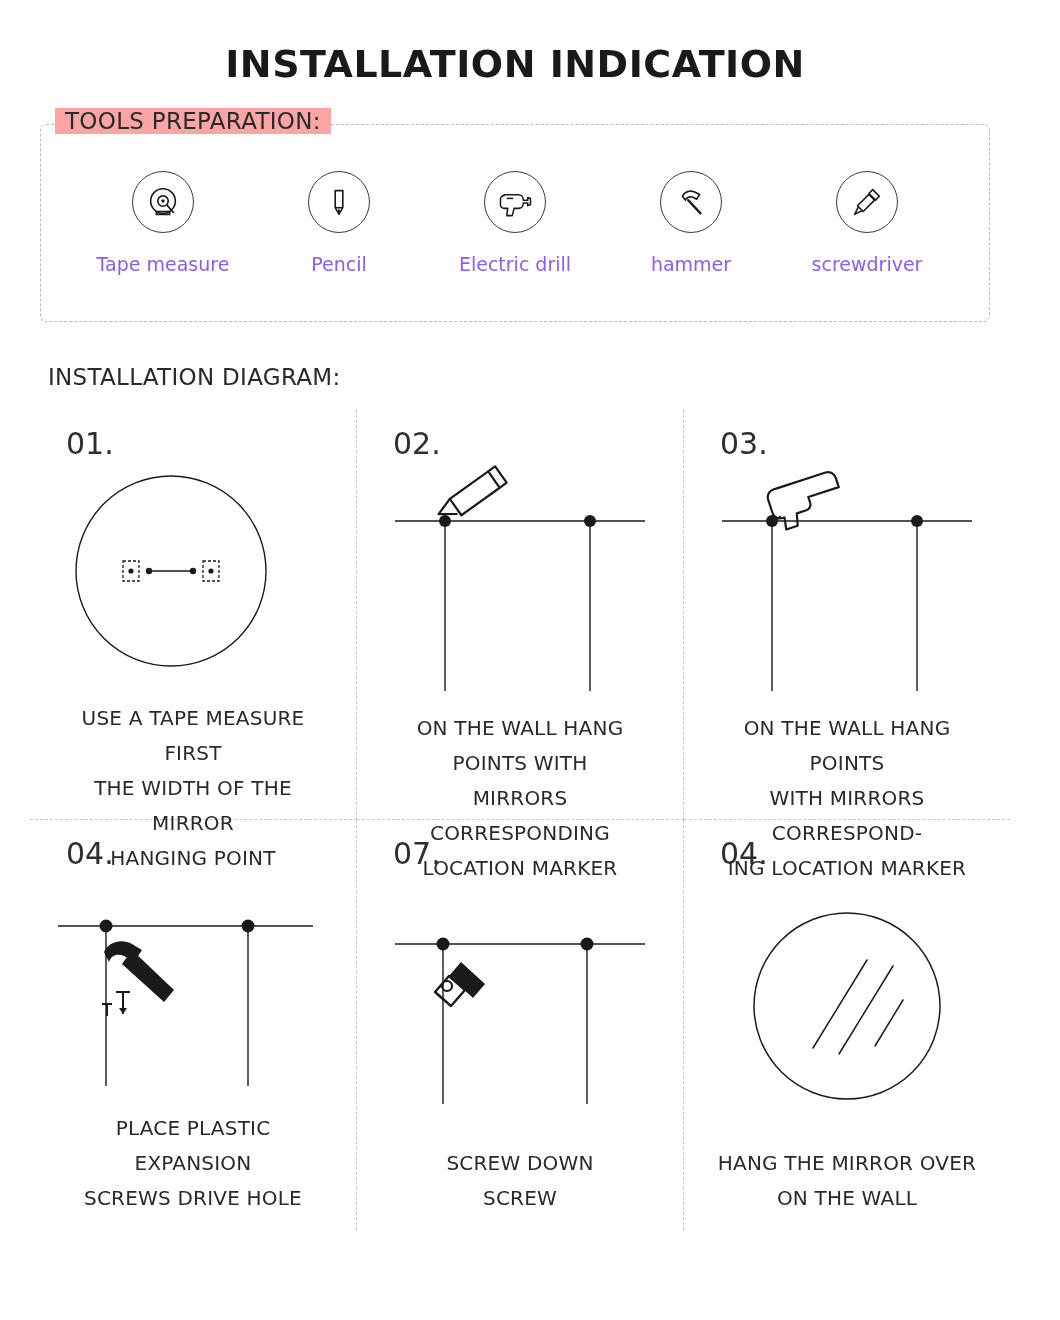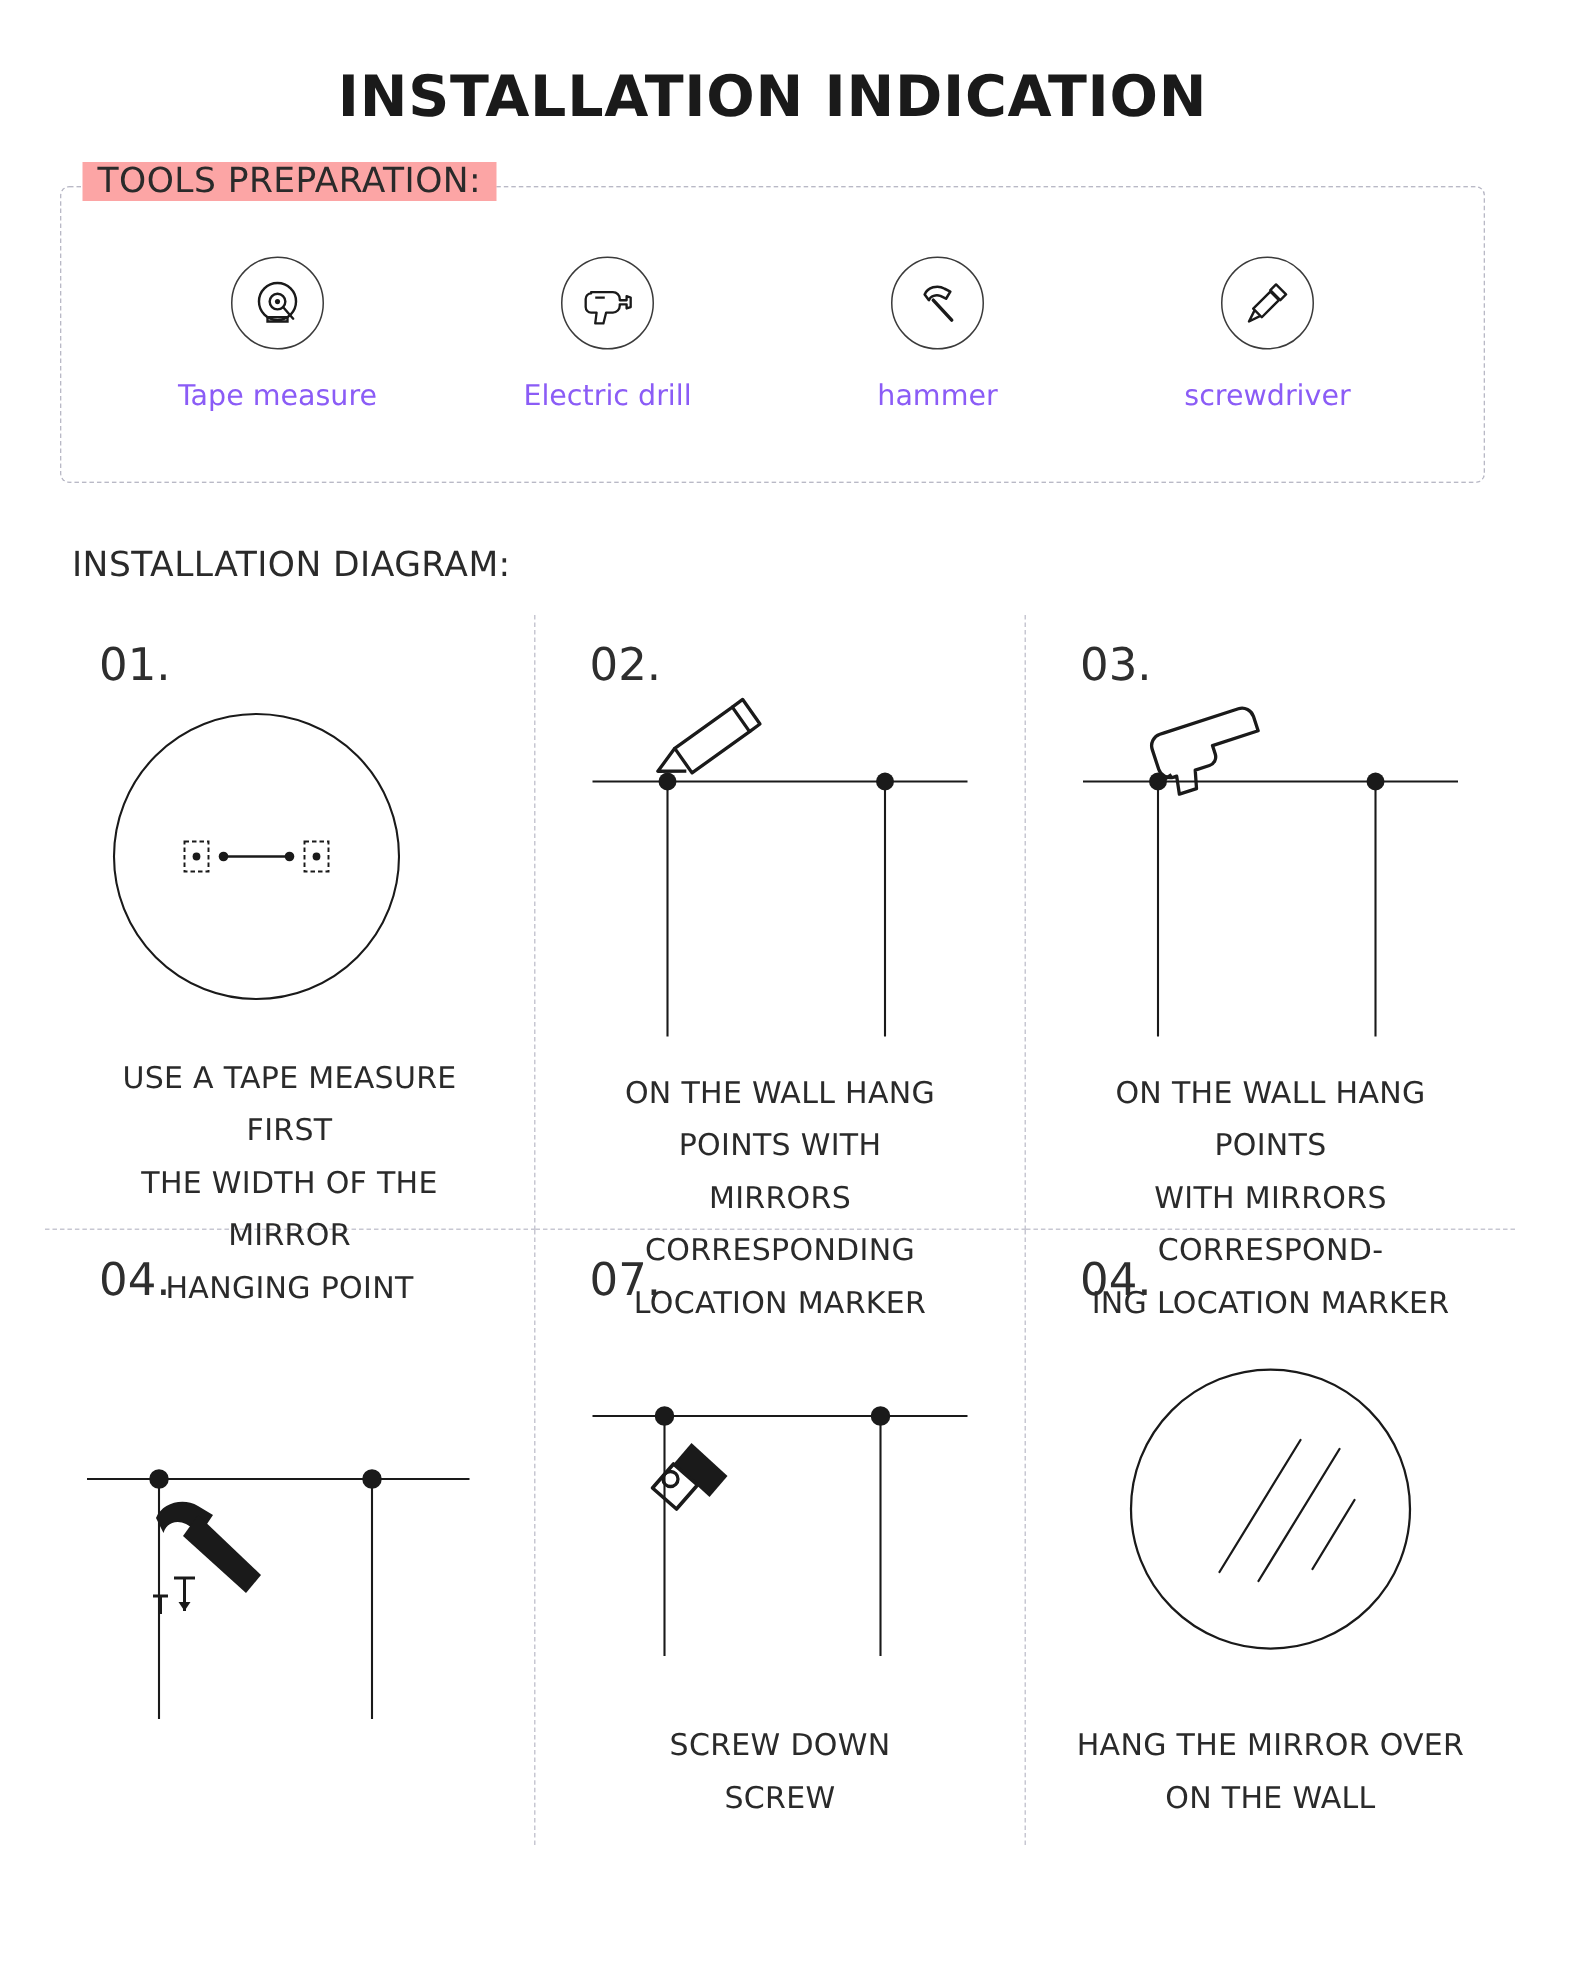--- a/index.html
+++ b/index.html
@@ -130,20 +130,30 @@
             <circle cx="20" cy="19" r="13"></circle>
             <circle cx="20" cy="19" r="5.5"></circle>
             <circle cx="20" cy="19" r="1.8" fill="#1a1a1a" stroke="none"></circle>
             <path d="M24 23 L31 31" stroke-linecap="round"></path>
             <path d="M13 30 h14 v3 h-14 z"></path>
           </svg>
         </div>
         <div class="tool-label">Tape measure</div>
       </div>
 
+      <div class="tool">
+        <div class="tool-circle">
+          <svg width="38" height="38" viewBox="0 0 40 40" fill="none" stroke="#1a1a1a" stroke-width="1.7">
+            <path d="M16 8 h8 v18 l-4 7 l-4 -7 z" stroke-linejoin="round"></path>
+            <path d="M16 26 h8"></path>
+            <path d="M20 28 v4" stroke-width="2"></path>
+          </svg>
+        </div>
+        <div class="tool-label">Pencil</div>
+      </div>
 
       <div class="tool">
         <div class="tool-circle">
           <svg width="40" height="40" viewBox="0 0 44 44" fill="none" stroke="#1a1a1a" stroke-width="1.7">
             <path d="M10 14 h16 a5 5 0 0 1 5 5 v1 h5 v-3 l3 1 v7 l-3 1 v-3 h-5 v1 a5 5 0 0 1 -5 5 h-5 l-2 8 h-6 l1 -8 h-4 a4 4 0 0 1 -4 -4 v-6 a4 4 0 0 1 4 -4 z" stroke-linejoin="round"></path>
             <path d="M13 18 h7"></path>
           </svg>
         </div>
         <div class="tool-label">Electric drill</div>
       </div>
@@ -251,20 +261,22 @@
           </g>
           <g stroke-width="2" fill="none" transform="translate(48,66)">
             <path d="M20 50 h14"></path>
             <path d="M27 50 v22"></path>
             <path d="M27 72 l-4 -6 l8 0 z" fill="#1a1a1a" stroke="none"></path>
             <path d="M6 62 h10"></path>
             <path d="M11 62 v12"></path>
           </g>
         </svg>
       </div>
+      <div class="caption" style="white-space: pre-line;">PLACE PLASTIC EXPANSION
+SCREWS DRIVE HOLE</div>
     </div>
 
     <div class="cell b-right">
       <div class="step-num">07.</div>
       <div class="art">
         <svg width="290" height="230" viewBox="0 0 290 230" fill="none" stroke="#1a1a1a">
           <path d="M20 50 H270" stroke-width="1.4"></path>
           <path d="M68 50 V210" stroke-width="1.4"></path>
           <path d="M212 50 V210" stroke-width="1.4"></path>
           <circle cx="68" cy="50" r="6.5" fill="#1a1a1a" stroke="none"></circle>

